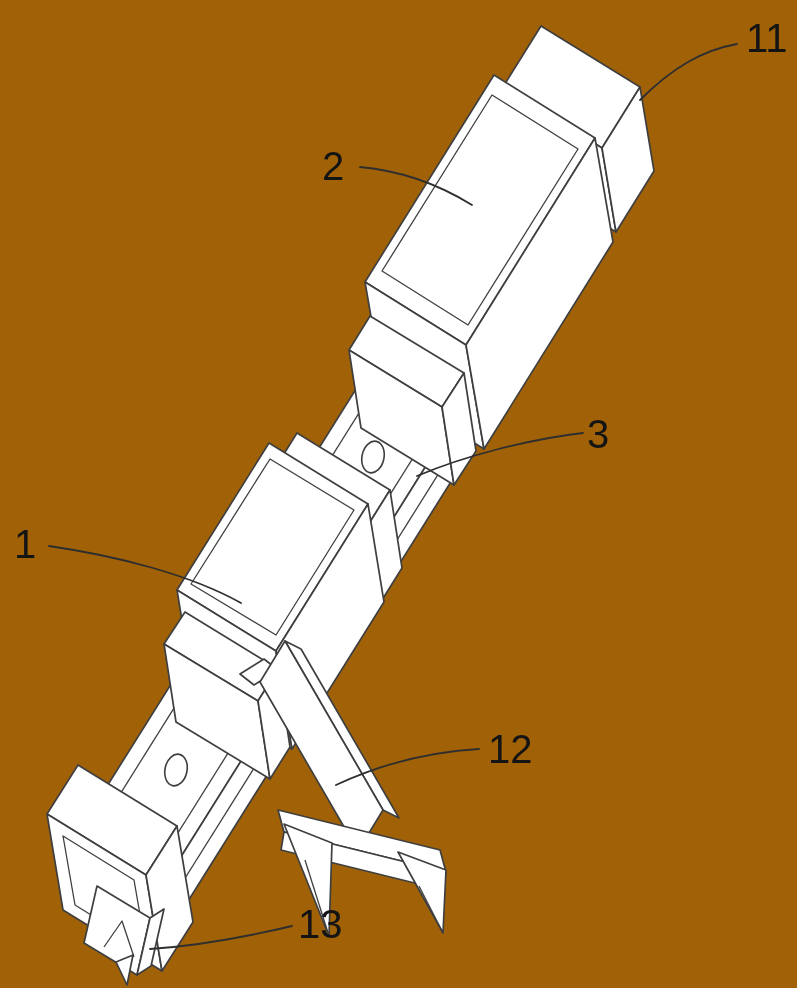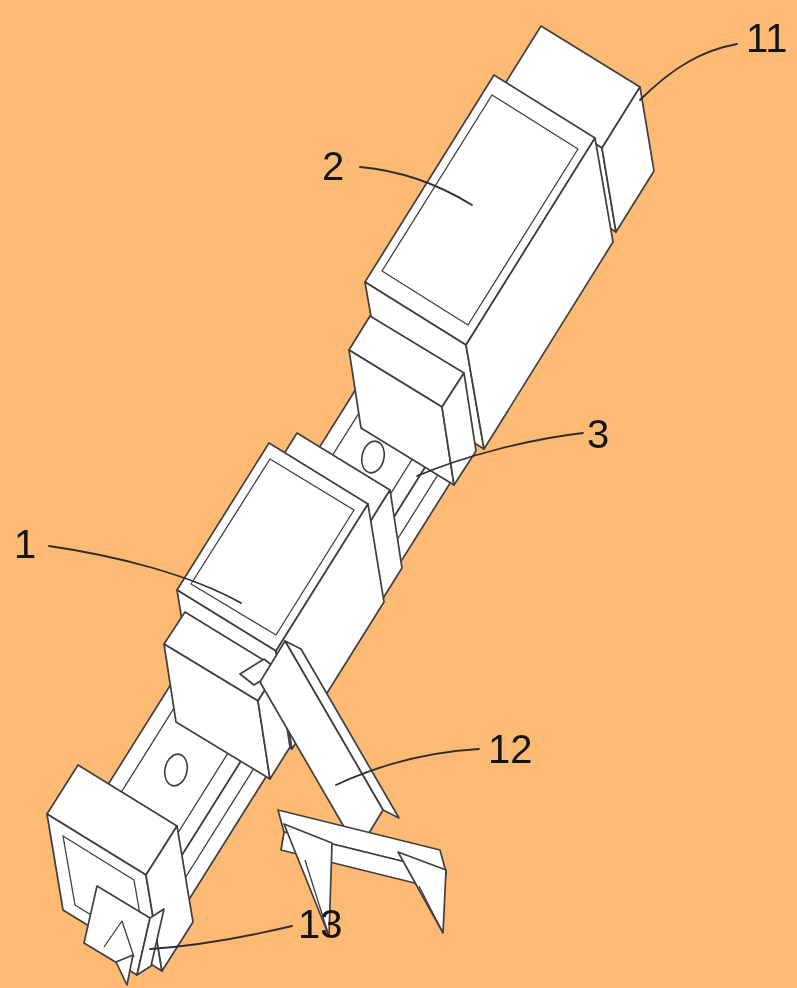--- a/index.html
+++ b/index.html
@@ -5,21 +5,21 @@
   html, body {
     margin: 0;
     padding: 0;
     background: #ffffff;
     font-family: "Liberation Sans", "DejaVu Sans", sans-serif;
   }
   #stage {
     position: relative;
     width: 797px;
     height: 988px;
-    background: #fdba74;
+    background: #a16207;
     overflow: hidden;
   }
   svg { display: block; }
   .face {
     fill: #ffffff;
     stroke: #3f3f3f;
     stroke-width: 1.7;
     stroke-linejoin: round;
   }
   .edge {

